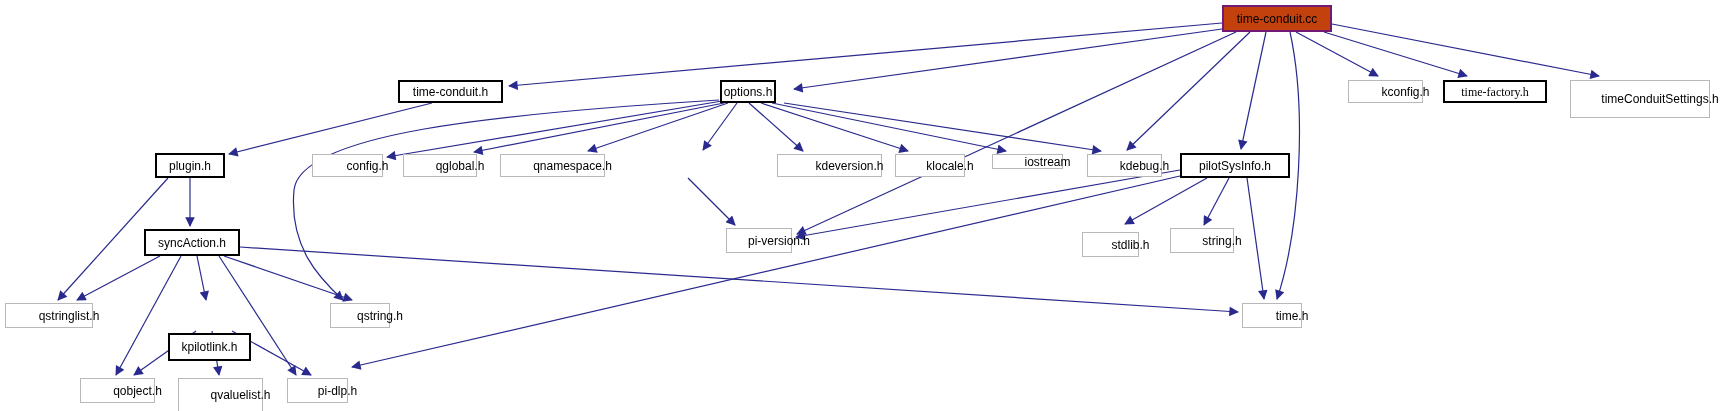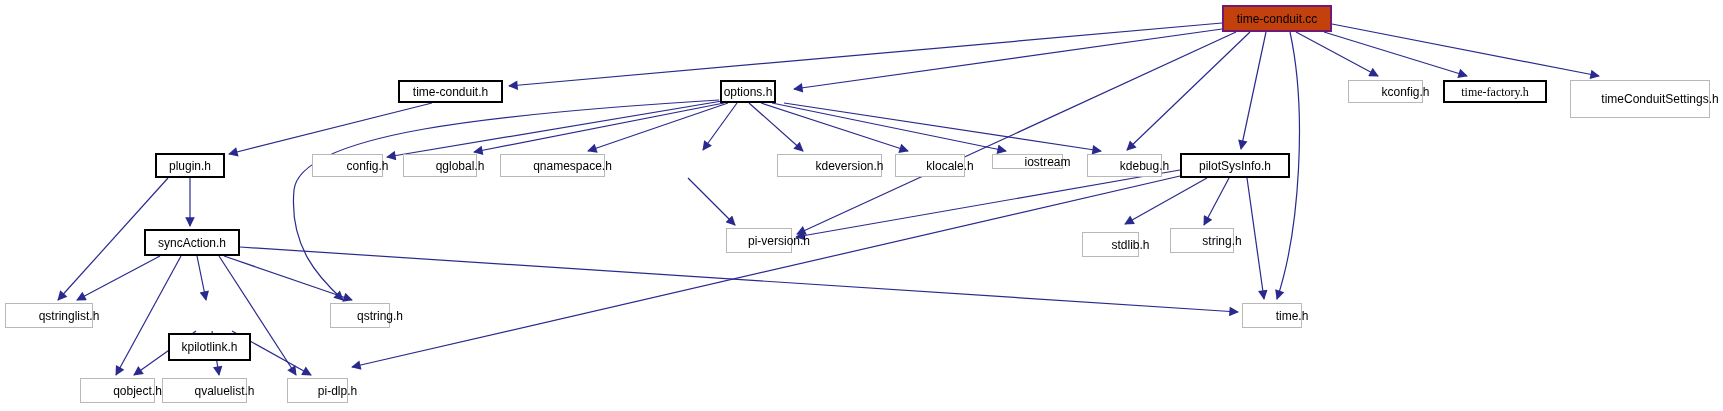--- a/index.html
+++ b/index.html
@@ -167,20 +167,20 @@
       </div>
       <div class="node plain" style="left: 330px; top: 303px; width: 60px; height: 25px;">
         <span>qstring.h</span>
       </div>
       <div class="node plain" style="left: 1242px; top: 303px; width: 60px; height: 25px;">
         <span>time.h</span>
       </div>
       <div class="node plain" style="left: 80px; top: 378px; width: 75px; height: 25px;">
         <span>qobject.h</span>
       </div>
-      <div class="node plain" style="left: 162px; top: 378px; width: 85px; height: 25px;">
+      <div class="node plain" style="left: 178px; top: 378px; width: 85px; height: 34px;">
         <span>qvaluelist.h</span>
       </div>
       <div class="node plain" style="left: 287px; top: 378px; width: 61px; height: 25px;">
         <span>pi-dlp.h</span>
       </div>
     </div>
 </div>
 
 </body></html>

